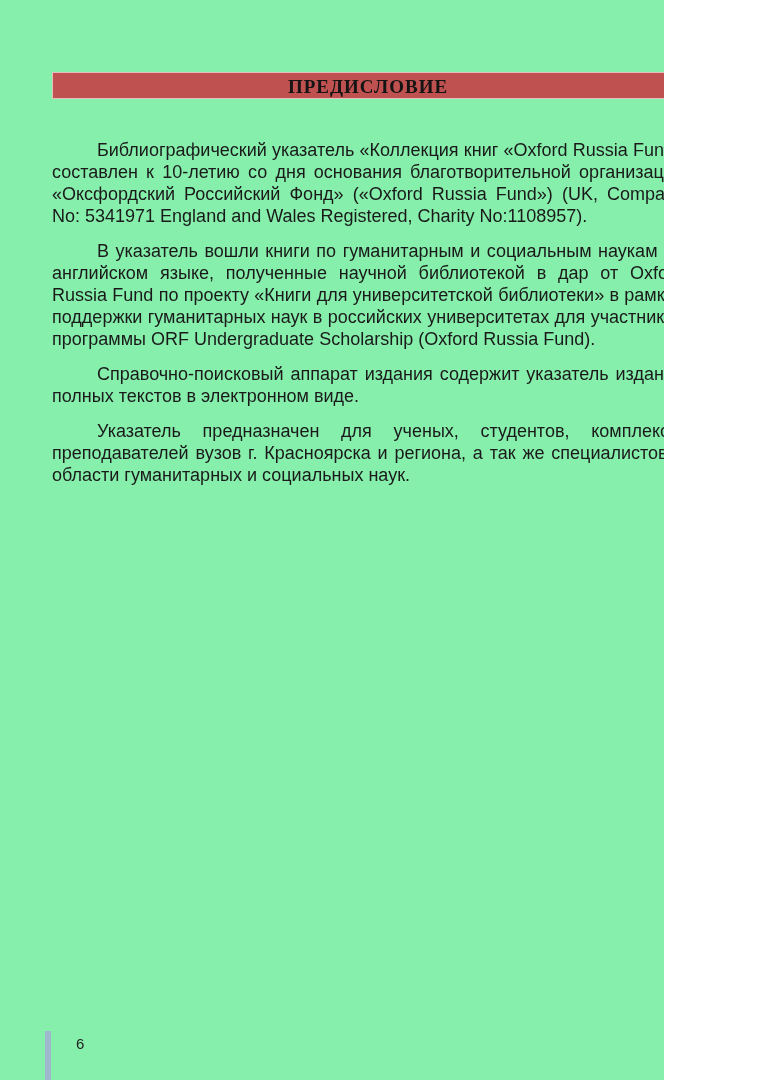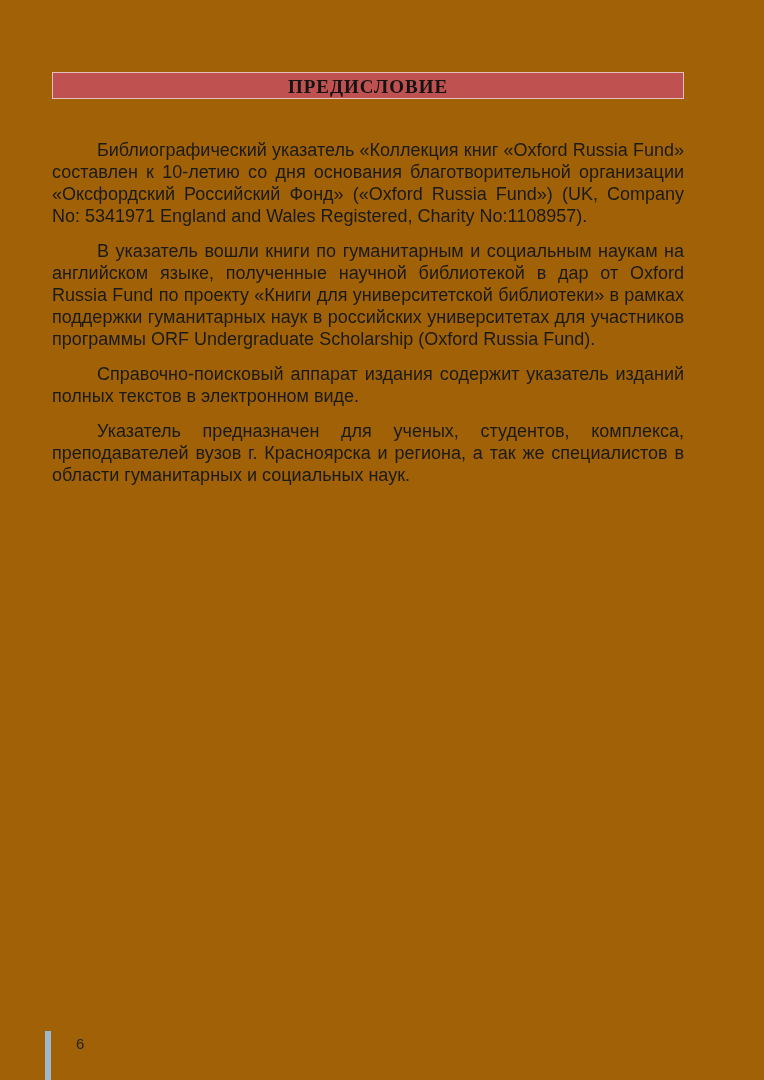--- a/index.html
+++ b/index.html
@@ -2,23 +2,23 @@
 <html><head>
 <meta charset="utf-8">
 <style>
   html, body {
     margin: 0;
     padding: 0;
     background: #ffffff;
   }
   .page {
     position: relative;
-    width: 764px;
+    width: 664px;
     height: 1080px;
-    background: #a16207;
+    background: #86efac;
     overflow: hidden;
     font-family: "Liberation Sans", sans-serif;
     color: #1a1a1a;
   }
   .header-bar {
     position: absolute;
     left: 52px;
     top: 72px;
     width: 632px;
     height: 27px;

